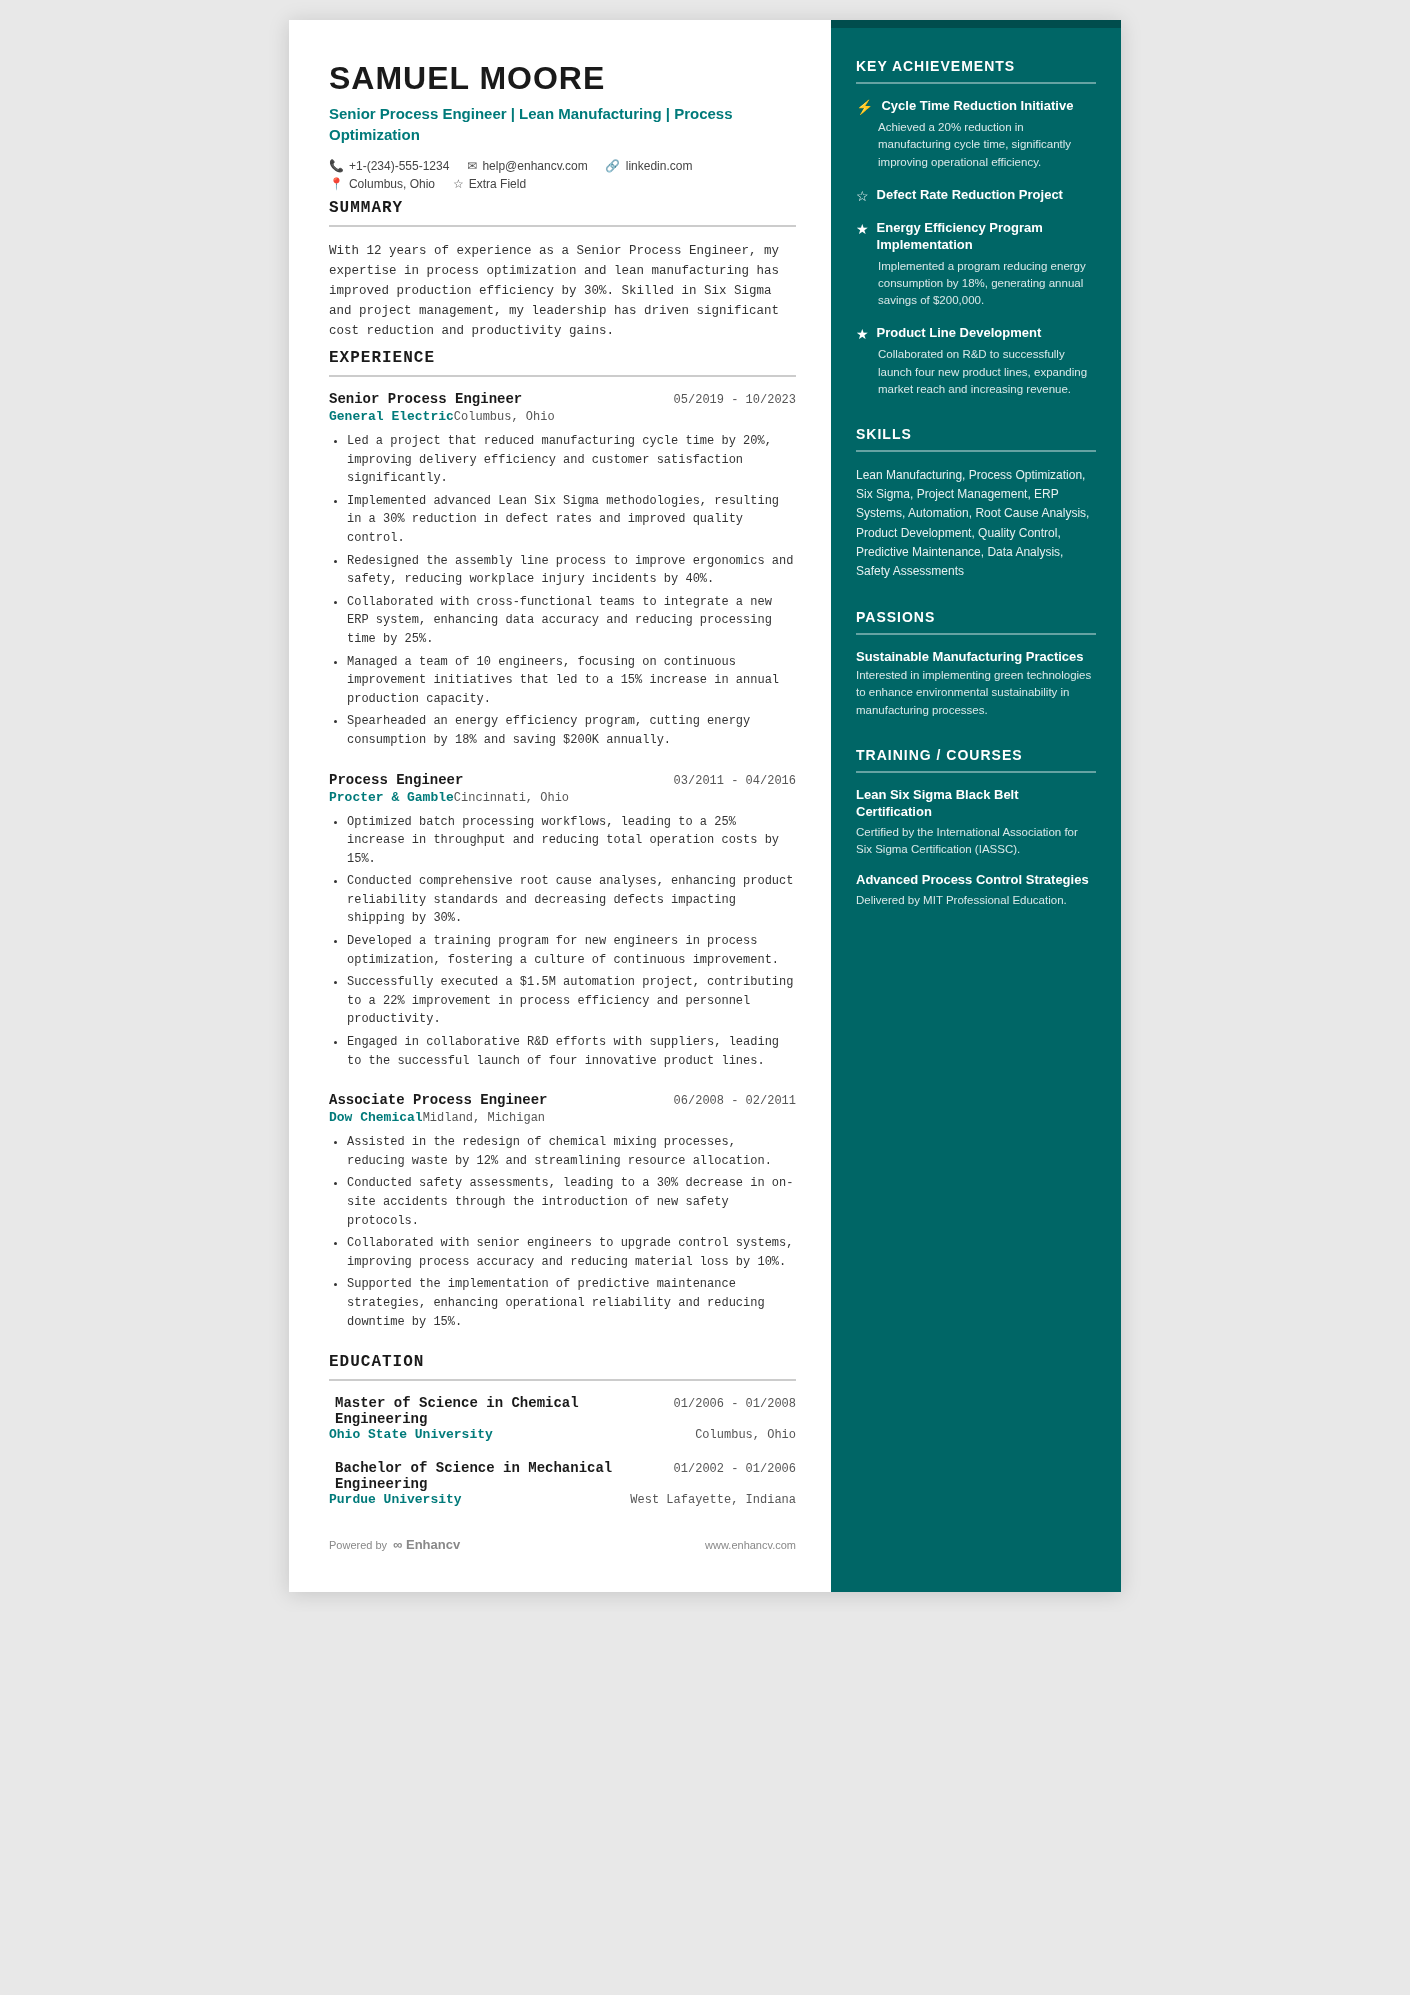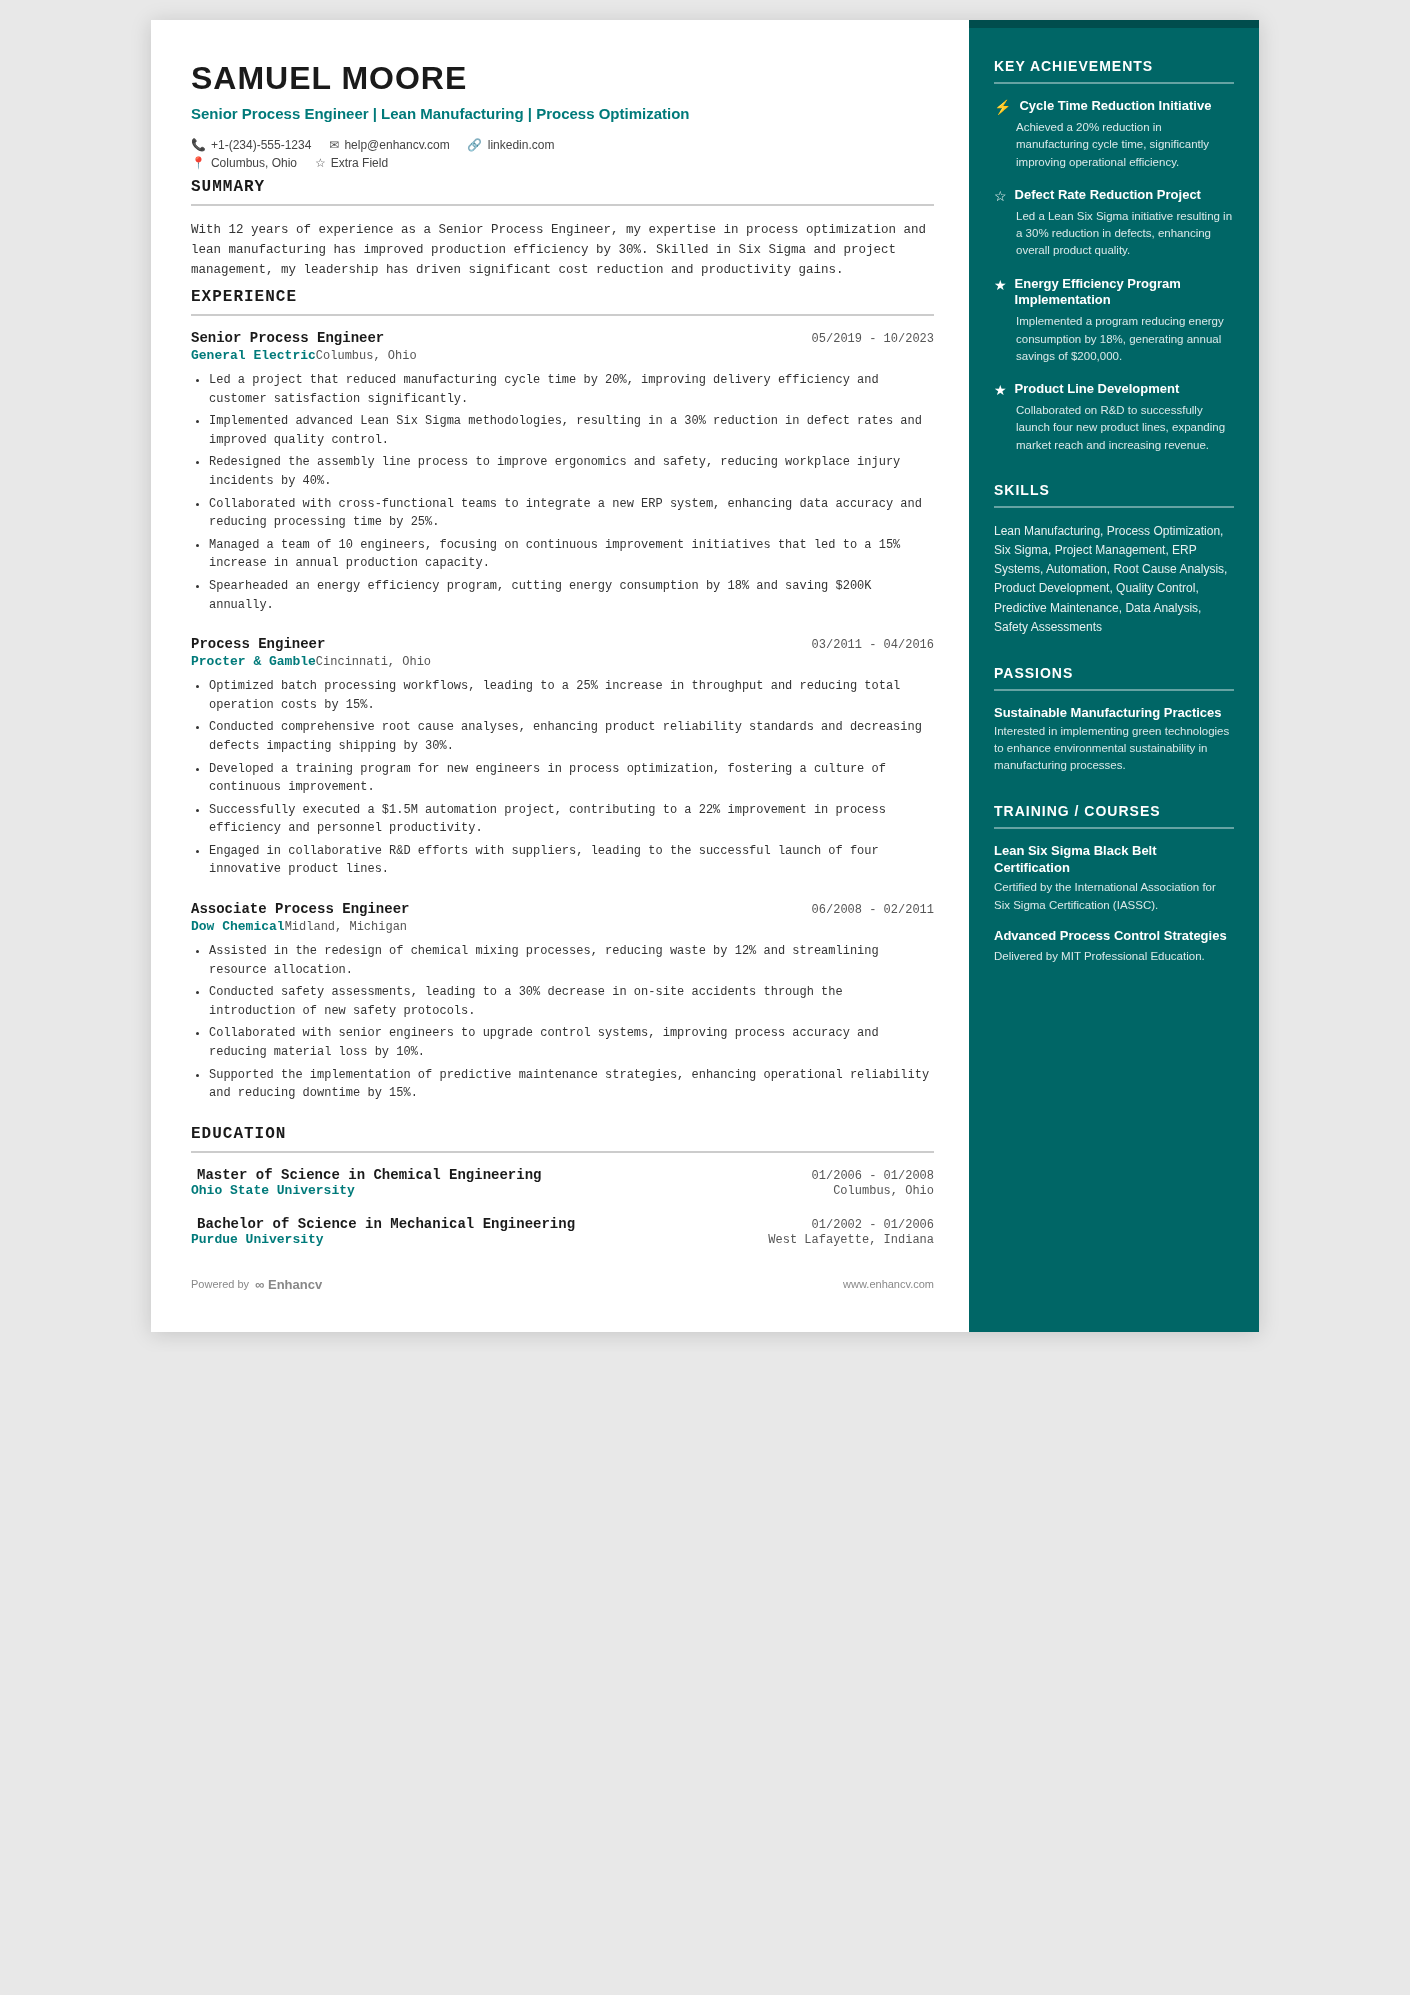--- a/index.html
+++ b/index.html
@@ -4,21 +4,21 @@
   <style>
     * { margin: 0; padding: 0; box-sizing: border-box; }
     body {
       font-family: 'Arial', sans-serif;
       background: #e8e8e8;
       display: flex;
       justify-content: center;
       padding: 20px;
     }
     .resume-container {
-      width: 1108px;
+      width: 832px;
       background: #a21caf;
       display: flex;
       flex-direction: row;
       position: relative;
       box-shadow: 0 2px 20px rgba(0,0,0,0.15);
     }
     
     .left-col {
       flex: 1;
       padding: 40px 35px 40px 40px;
@@ -442,21 +442,20 @@
           <span class="achievement-title">Cycle Time Reduction Initiative</span>
         </div>
         <p class="achievement-desc">Achieved a 20% reduction in manufacturing cycle time, significantly improving operational efficiency.</p>
       </div>
 
       <div class="achievement-item">
         <div class="achievement-title-row">
           <span class="achievement-icon">☆</span>
           <span class="achievement-title">Defect Rate Reduction Project</span>
         </div>
-        <p class="achievement-desc">Led a Lean Six Sigma initiative resulting in a 30% reduction in defects, enhancing overall product quality.</p>
       </div>
 
       <div class="achievement-item">
         <div class="achievement-title-row">
           <span class="achievement-icon">★</span>
           <span class="achievement-title">Energy Efficiency Program Implementation</span>
         </div>
         <p class="achievement-desc">Implemented a program reducing energy consumption by 18%, generating annual savings of $200,000.</p>
       </div>
 

